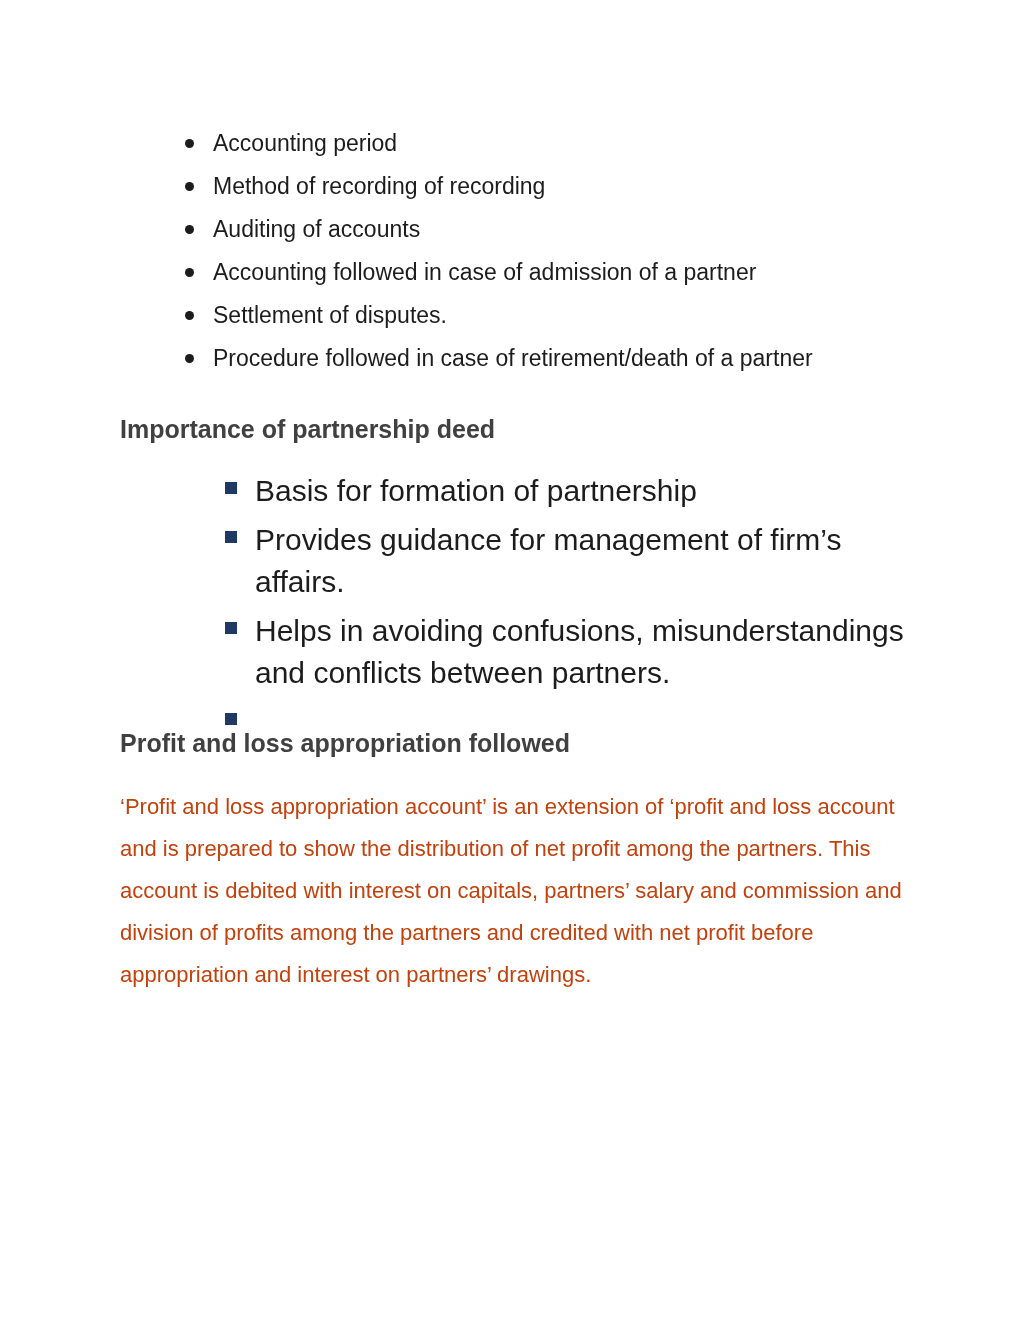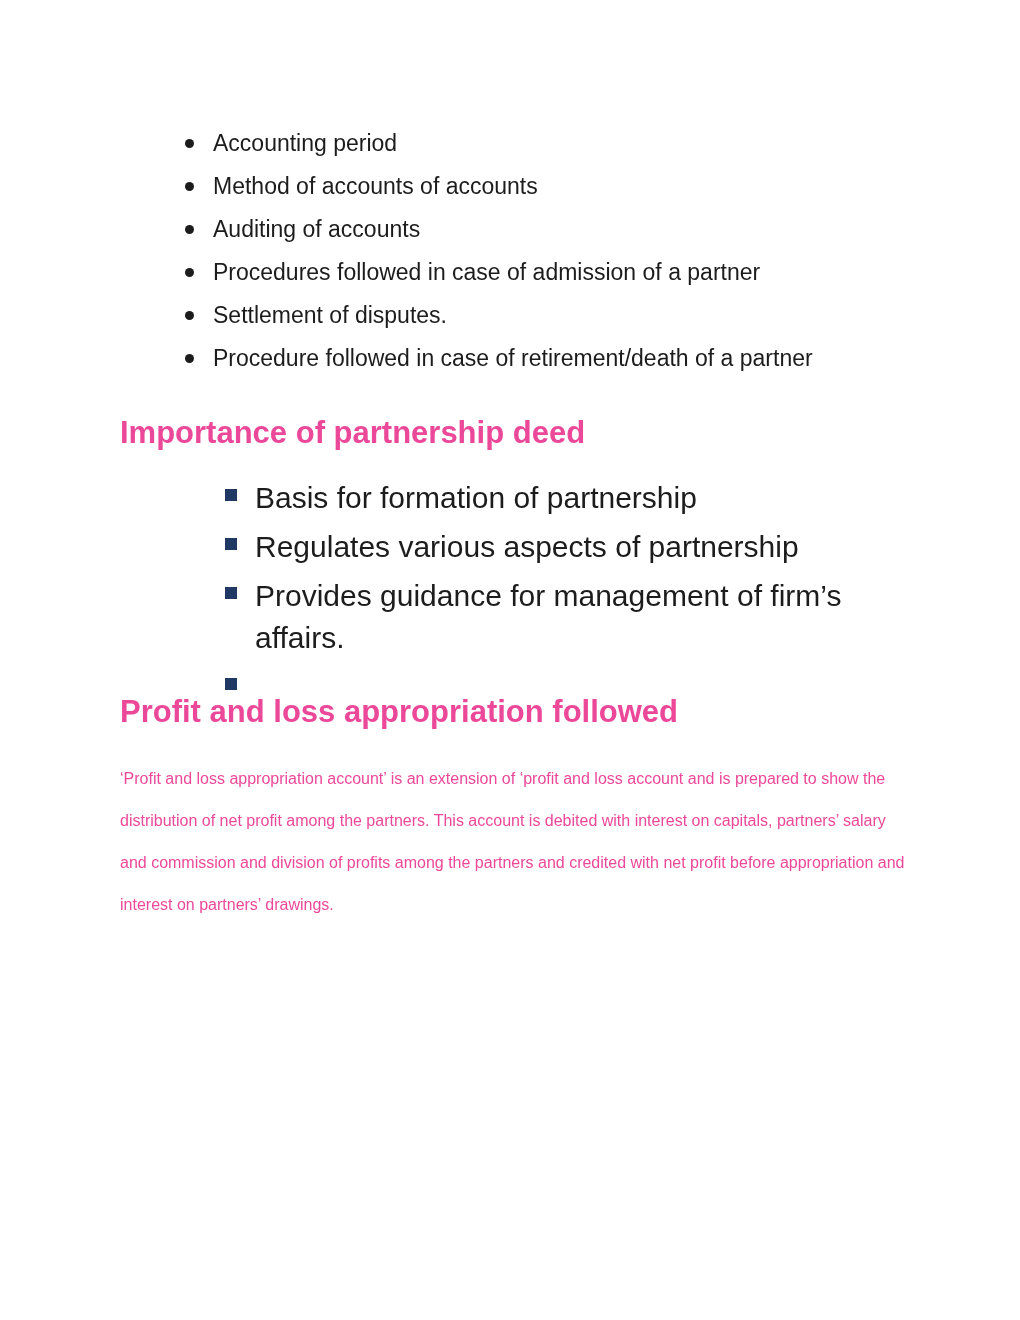--- a/index.html
+++ b/index.html
@@ -60,83 +60,80 @@
     left: 0;
     top: 12px;
     width: 12px;
     height: 12px;
     background: #1f3864;
   }
   
   h1.doc-heading {
     font-family: "Liberation Sans", sans-serif;
     font-weight: 700;
-    font-size: 31px;
+    font-size: 25px;
     line-height: 1.2;
-    color: #ec4899;
+    color: #404040;
     margin: 34px 0 26px 0;
   }
   
   p.body-para {
-    font-size: 16px;
+    font-size: 22px;
     line-height: 42px;
     margin: 28px 0 0 0;
     max-width: 790px;
-    color: #ec4899;
+    color: #c2410c;
   }
 </style>
 </head>
 <body>
 
 <div class="page">
 
   <ul class="dot-list">
       <li>
       <span class="dot"></span>
       <span>Accounting period</span>
     </li>
       <li>
       <span class="dot"></span>
-      <span>Method of accounts of accounts</span>
+      <span>Method of recording of recording</span>
     </li>
       <li>
       <span class="dot"></span>
       <span>Auditing of accounts</span>
     </li>
       <li>
       <span class="dot"></span>
-      <span>Procedures followed in case of admission of a partner</span>
+      <span>Accounting followed in case of admission of a partner</span>
     </li>
       <li>
       <span class="dot"></span>
       <span>Settlement of disputes.</span>
     </li>
       <li>
       <span class="dot"></span>
       <span>Procedure followed in case of retirement/death of a partner</span>
     </li>
     </ul>
 
   <h1 class="doc-heading">Importance of partnership deed</h1>
 
   <ul class="sq-list">
       <li>
       <span class="sq"></span>
       <span>Basis  for formation of partnership</span>
     </li>
       <li>
       <span class="sq"></span>
-      <span>Regulates various aspects of partnership</span>
-    </li>
-      <li>
-      <span class="sq"></span>
       <span>Provides guidance for management of firm’s affairs.</span>
     </li>
       <li>
       <span class="sq"></span>
+      <span>Helps in avoiding confusions, misunderstandings and conflicts between partners.</span>
     </li>
       <li>
       <span class="sq"></span>
     </li>
     </ul>
 
   <h1 class="doc-heading">Profit and loss appropriation followed</h1>
 
   <p class="body-para">‘Profit and loss appropriation account’ is an extension of ‘profit and loss account and is prepared to show the distribution of net profit among the partners. This account is debited with interest on capitals, partners’ salary and commission and division of profits among the partners and credited with net profit before appropriation and interest on partners’ drawings.</p>
 

